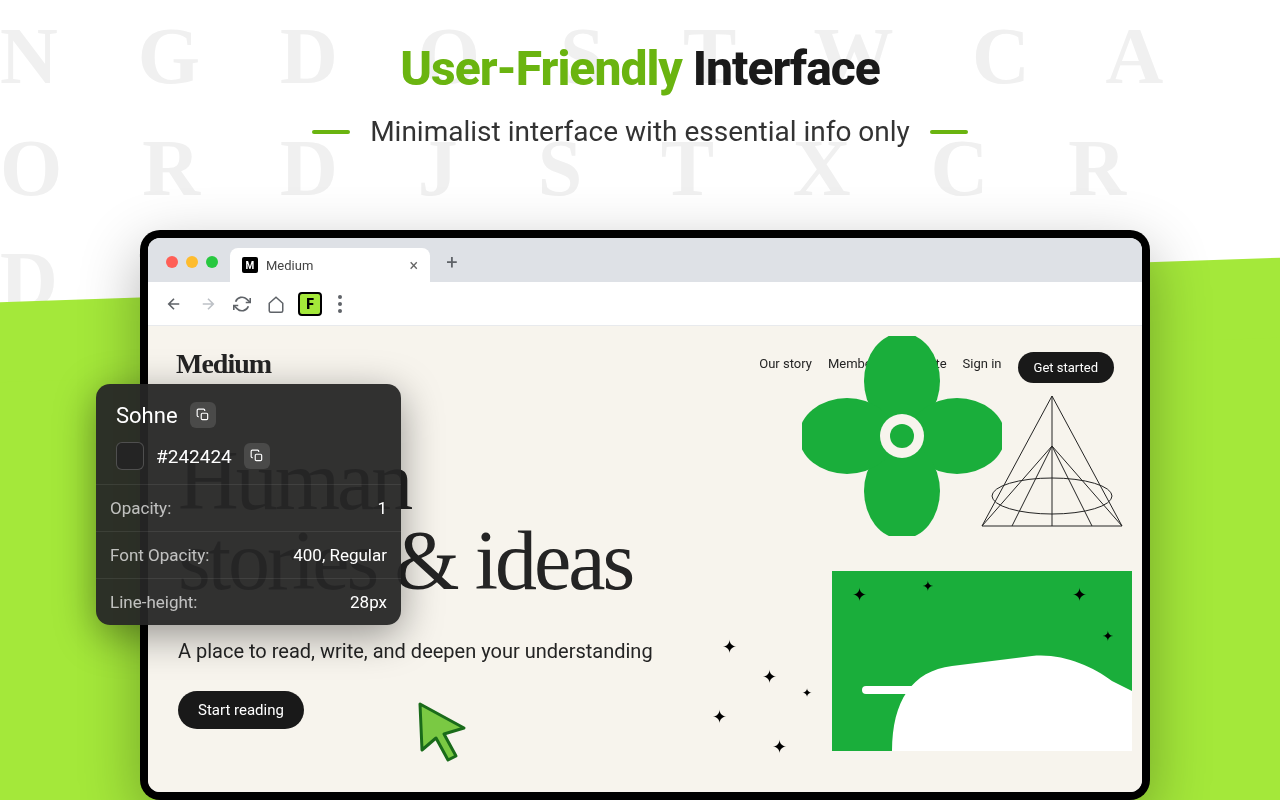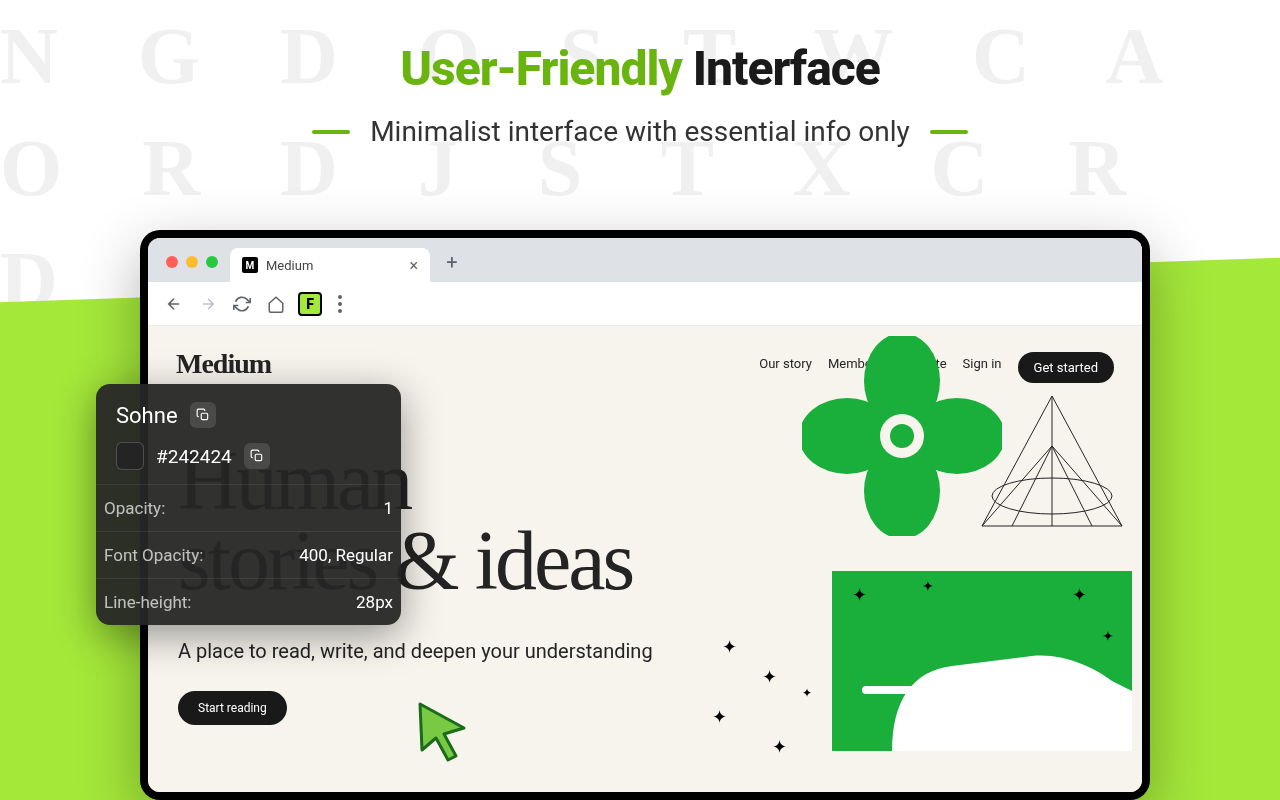--- a/index.html
+++ b/index.html
@@ -231,21 +231,21 @@
   margin-top: 38px;
   font-size: 20px;
   color: #242424;
 }
 .start-reading {
   margin-top: 28px;
   background: #191919;
   color: #fff;
   padding: 10px 20px;
   border-radius: 24px;
-  font-size: 12px;
+  font-size: 15px;
   display: inline-block;
   cursor: pointer;
 }
 .flower {
   position: absolute;
   right: 140px;
   top: 10px;
   width: 200px;
   height: 200px;
 }
@@ -312,21 +312,21 @@
 .color-swatch {
   width: 28px; height: 28px; border-radius: 6px; background: #242424;
   border: 1px solid rgba(255,255,255,0.2);
 }
 .insp-body {
   border-top: 1px solid rgba(255,255,255,0.08);
 }
 .insp-row {
   display: flex;
   justify-content: space-between;
-  padding: 13px 8px;
+  padding: 13px 14px;
   border-bottom: 1px solid rgba(255,255,255,0.08);
   color: rgba(255,255,255,0.7);
   gap: 32px;
 }
 .insp-row:last-child { border-bottom: none; }
 .insp-row .val { color: #fff; }
 
 
 .cursor {
   position: absolute;

